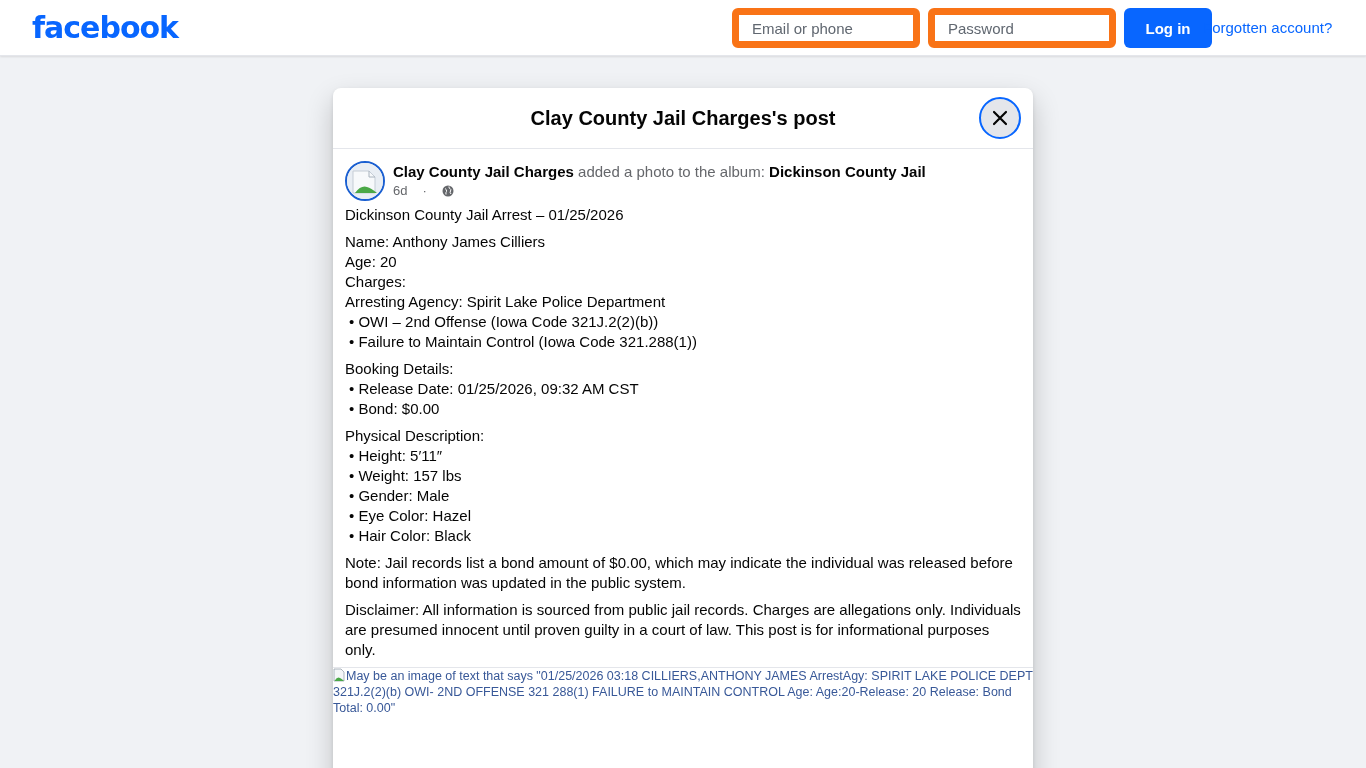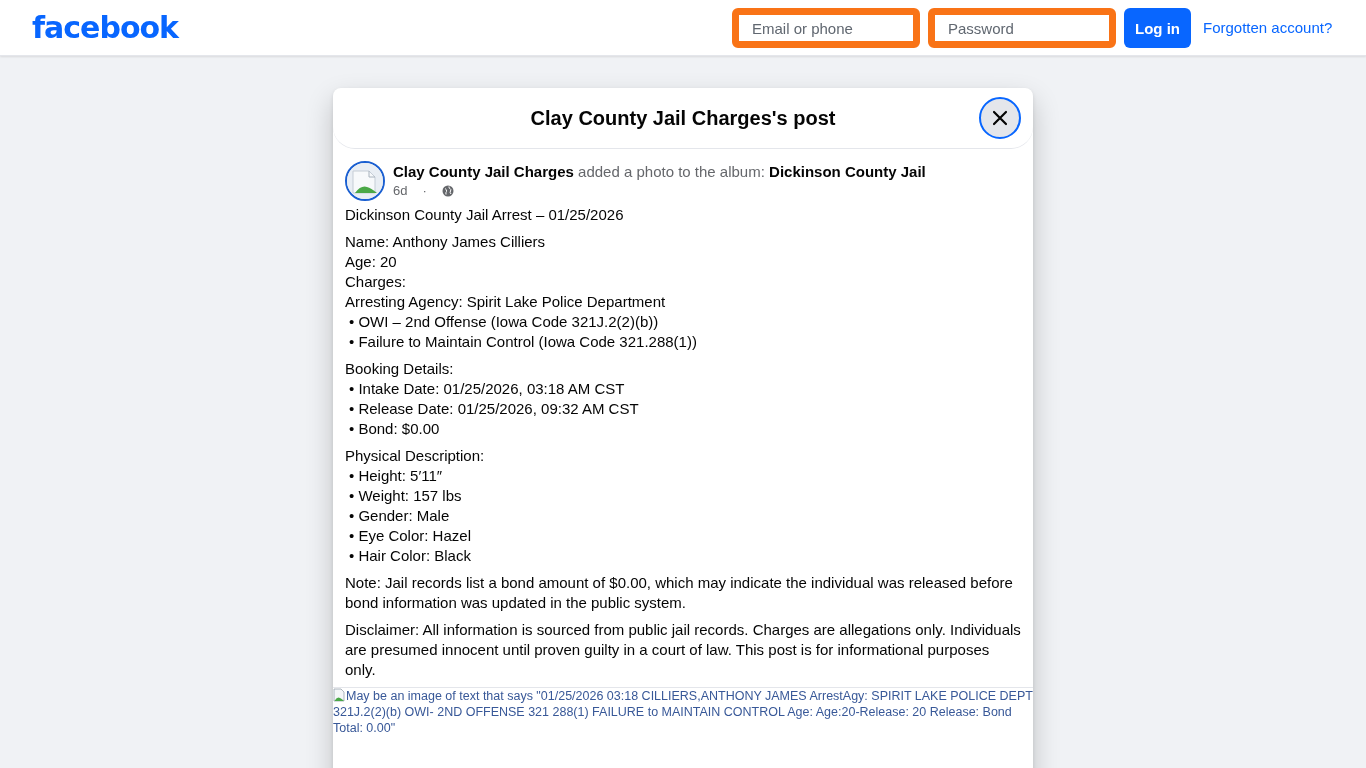--- a/index.html
+++ b/index.html
@@ -27,39 +27,39 @@
       border: 7px solid #f97316; border-radius: 6px;
       background: #fff; padding: 0 13px;
       font-size: 15px; color: #050505;
       font-family: "Liberation Sans", sans-serif;
       outline: none;
     }
     .login-input::placeholder { color: #606770; }
     .email-input { left: 732px; }
     .password-input { left: 928px; }
     .login-button {
-      position: absolute; left: 1124px; top: 8px; height: 40px; width: 67px;
+      position: absolute; left: 1124px; top: 8px; height: 40px; width: 88px;
       background: #0866ff; color: #fff; border: none; border-radius: 6px;
       font-size: 15px; font-weight: bold; cursor: pointer;
       font-family: "Liberation Sans", sans-serif;
     }
     .forgot-link {
       position: absolute; left: 1203px; top: 19px;
       font-size: 15px; color: #0866ff; text-decoration: none;
     }
     .modal {
       position: absolute; left: 333px; top: 88px; width: 700px; height: 700px;
       background: #fff; border-radius: 8px 8px 0 0;
       box-shadow: 0 12px 28px rgba(0,0,0,0.2), 0 2px 4px rgba(0,0,0,0.1);
       overflow: hidden;
     }
     .modal-header {
       height: 61px; border-bottom: 1px solid #e4e6eb;
       position: relative;
-      display: flex; align-items: center; justify-content: center; border-radius: 22px;
+      display: flex; align-items: center; justify-content: center;
     }
     .modal-title {
       font-size: 20px; font-weight: bold; color: #050505;
     }
     .close-button {
       position: absolute; right: 12px; top: 9px;
       width: 42px; height: 42px; border-radius: 50%;
       background: #e4e6eb; border: 2px solid #0866ff;
       display: flex; align-items: center; justify-content: center;
       cursor: pointer;
@@ -148,21 +148,20 @@
     <div class="para">
       <span class="line">Name: Anthony James Cilliers</span>
       <span class="line">Age: 20</span>
       <span class="line">Charges:</span>
       <span class="line">Arresting Agency: Spirit Lake Police Department</span>
       <span class="line bullet"> • OWI – 2nd Offense (Iowa Code 321J.2(2)(b))</span>
       <span class="line bullet"> • Failure to Maintain Control (Iowa Code 321.288(1))</span>
     </div>
     <div class="para">
       <span class="line">Booking Details:</span>
-      <span class="line bullet"> • Intake Date: 01/25/2026, 03:18 AM CST</span>
       <span class="line bullet"> • Release Date: 01/25/2026, 09:32 AM CST</span>
       <span class="line bullet"> • Bond: $0.00</span>
     </div>
     <div class="para">
       <span class="line">Physical Description:</span>
       <span class="line bullet"> • Height: 5′11″</span>
       <span class="line bullet"> • Weight: 157 lbs</span>
       <span class="line bullet"> • Gender: Male</span>
       <span class="line bullet"> • Eye Color: Hazel</span>
       <span class="line bullet"> • Hair Color: Black</span>

